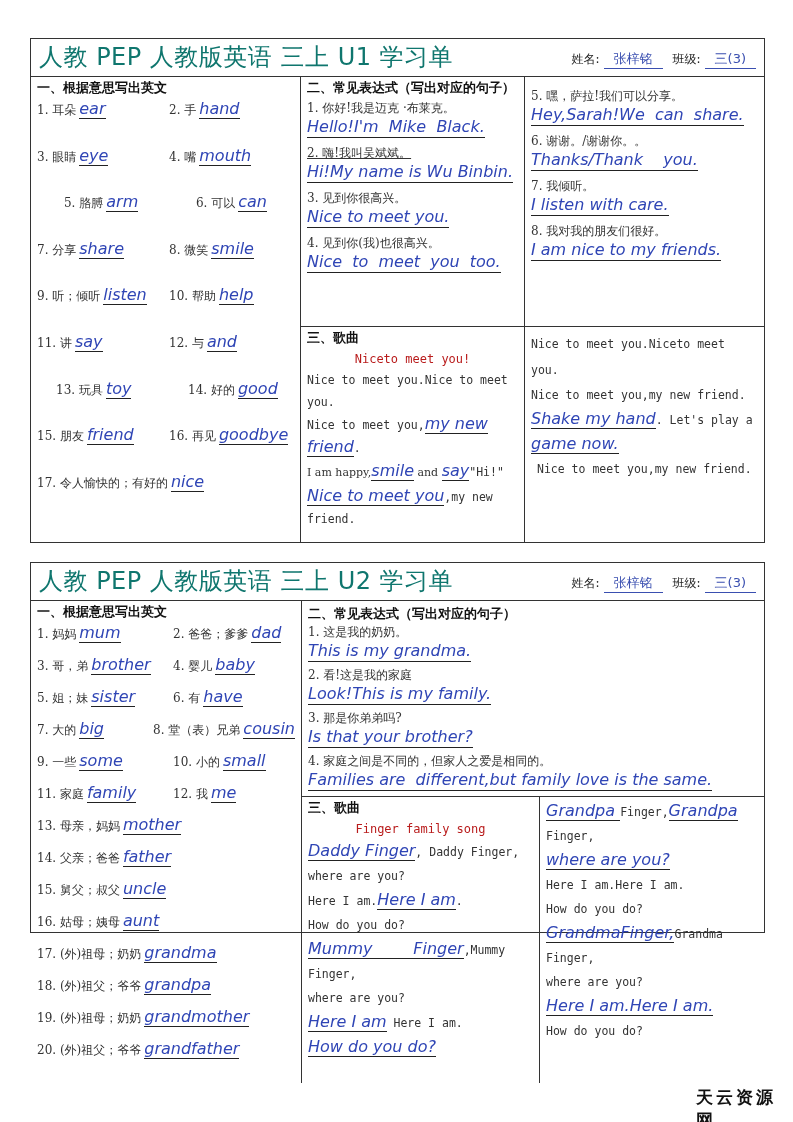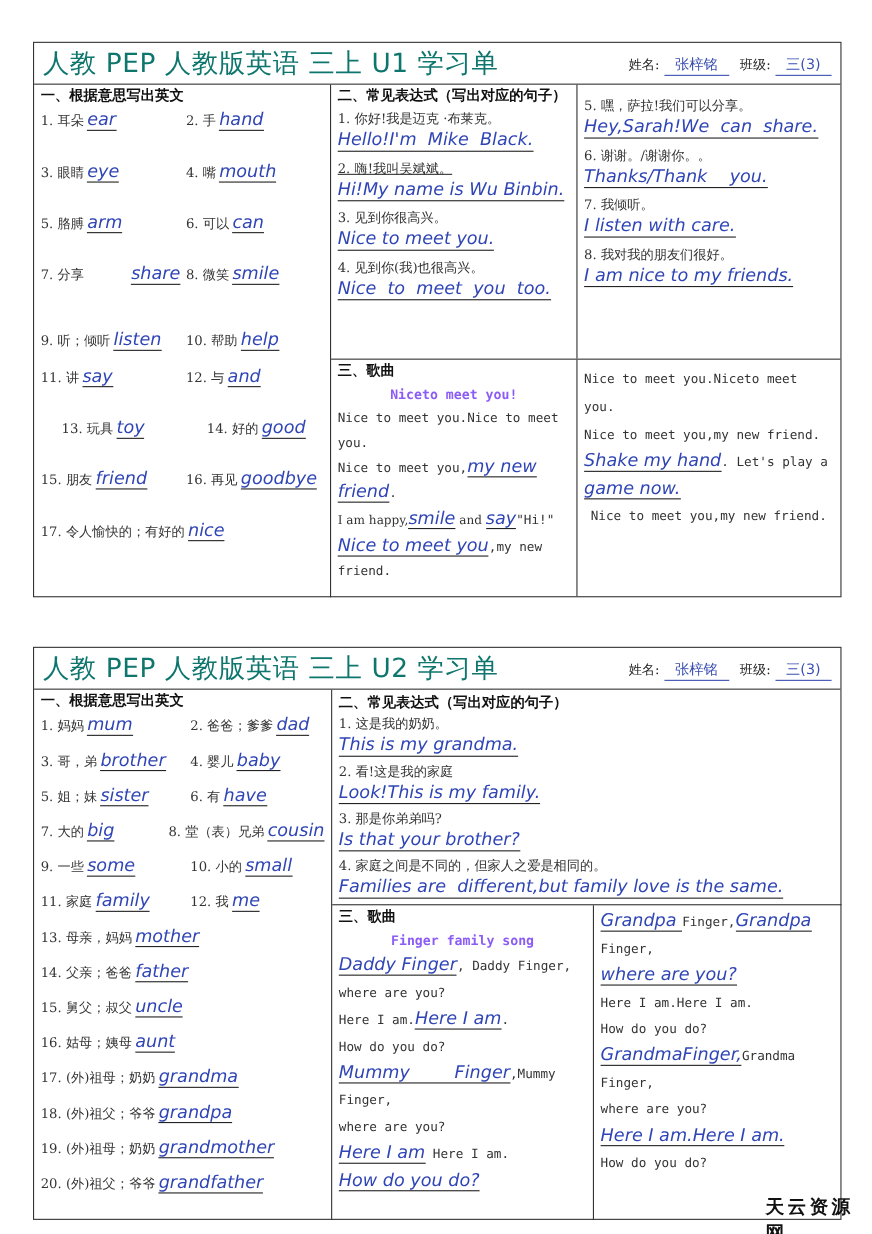--- a/index.html
+++ b/index.html
@@ -25,21 +25,21 @@
   .vocab { padding: 0 6px; }
   .vrow { display: flex; align-items: baseline; white-space: nowrap; }
   .vitem { display: inline-flex; align-items: baseline; }
   .vitem .zh { margin-right: 3px; }
 
   .expr { padding: 0 6px; }
   .expr .q { font-size: 12px; color: #333; line-height: 18px; }
   .expr .a { display: inline-block; font-family: "DejaVu Sans", sans-serif; font-style: italic; color: #2f45b5; font-size: 16px; border-bottom: 1px solid #222; line-height: 20px; margin-bottom: 4px; white-space: nowrap; }
 
   .song { padding: 0 6px; }
-  .song-title { font-family: "DejaVu Sans Mono", monospace; font-weight: bold; font-size: 12px; text-align: center; color: #8b5cf6; line-height: 20px; }
+  .song-title { font-family: "DejaVu Sans Mono", monospace; font-weight: normal; font-size: 12px; text-align: center; color: #b91c1c; line-height: 20px; }
   .line { line-height: 24px; font-family: "DejaVu Sans Mono", monospace; font-size: 11.5px; color: #333; }
   .line .hw { font-size: 16px; }
 
   .watermark { position: absolute; left: 696px; top: 1086px; font-family: "DejaVu Sans", sans-serif; font-weight: bold; font-size: 17px; letter-spacing: 3px; color: #111; }
 </style>
 </head>
 <body>
 
 <div class="sheet" style="top:38px;height:505px;">
   <div class="sheet-head">
@@ -69,41 +69,41 @@
           <div class="vrow" style="height: 46.6px;">
             <span class="vitem" style="width: 132px;">
               <span class="zh">3. 眼睛</span>
               <span class="hw">eye</span>
             </span>
             <span class="vitem">
               <span class="zh">4. 嘴</span>
               <span class="hw">mouth</span>
             </span>
           </div>
-          <div class="vrow" style="height: 46.6px;">
+          <div class="vrow" style="height: 46.6px; justify-content: center;">
             <span class="vitem" style="width: 132px;">
               <span class="zh">5. 胳膊</span>
               <span class="hw">arm</span>
             </span>
             <span class="vitem">
               <span class="zh">6. 可以</span>
               <span class="hw">can</span>
             </span>
           </div>
           <div class="vrow" style="height: 46.6px;">
-            <span class="vitem" style="width: 132px; gap: 40px;">
+            <span class="vitem" style="width: 132px;">
               <span class="zh">7. 分享</span>
               <span class="hw">share</span>
             </span>
             <span class="vitem">
               <span class="zh">8. 微笑</span>
               <span class="hw">smile</span>
             </span>
           </div>
-          <div class="vrow" style="height: 46.6px; align-items: center;">
+          <div class="vrow" style="height: 46.6px;">
             <span class="vitem" style="width: 132px;">
               <span class="zh">9. 听；倾听</span>
               <span class="hw">listen</span>
             </span>
             <span class="vitem">
               <span class="zh">10. 帮助</span>
               <span class="hw">help</span>
             </span>
           </div>
           <div class="vrow" style="height: 46.6px;">
@@ -187,21 +187,21 @@
           <div class="line">Nice to meet you,my new friend.</div>
           <div class="line"><span class="hw">Shake my hand</span><span>. Let's play a</span></div>
           <div class="line"><span class="hw">game now.</span></div>
           <div class="line" style="padding-left:6px;">Nice to meet you,my new friend.</div>
         </div>
       </div>
     </div>
   </div>
 </div>
 
-<div class="sheet" style="top:588px;height:521px;">
+<div class="sheet" style="top:562px;height:371px;">
   <div class="sheet-head">
     <span class="title">人教 PEP 人教版英语 三上 U2 学习单</span>
     <span class="meta">
       <span class="lbl">姓名:</span>
       <span class="fill">张梓铭</span>
       <span class="lbl">班级:</span>
       <span class="fill">三(3)</span>
     </span>
   </div>
   <div class="grid" style="height:482px;">

